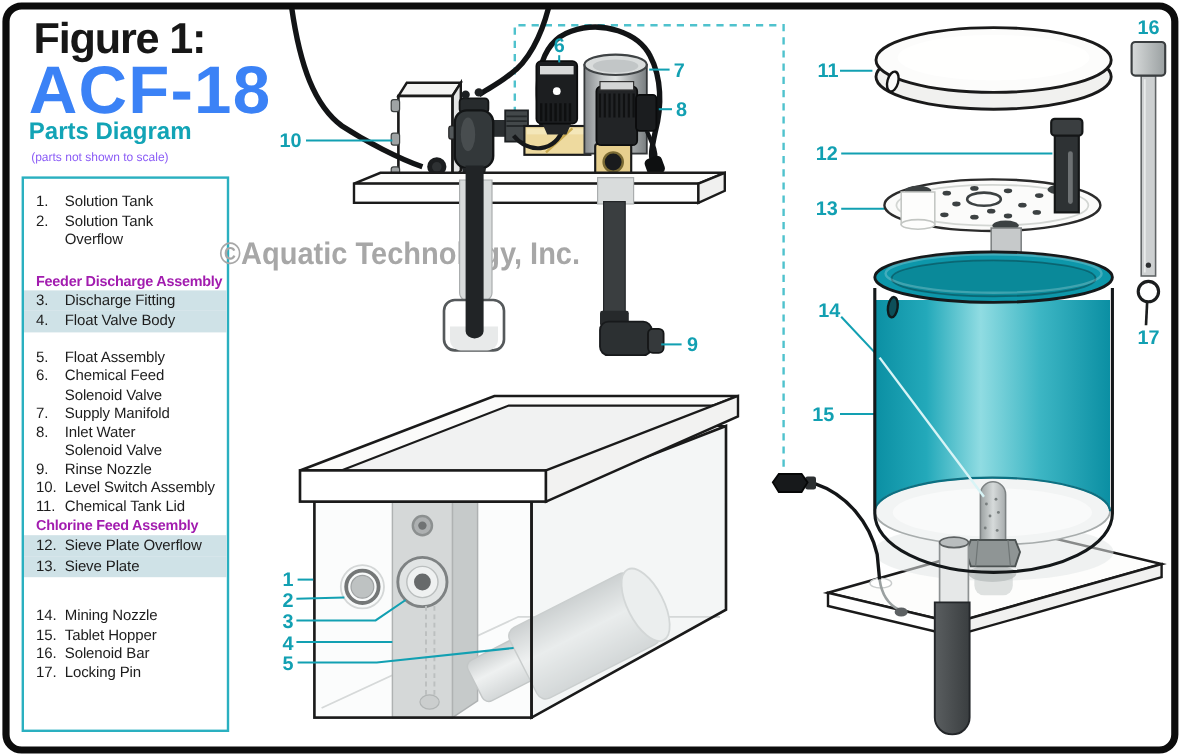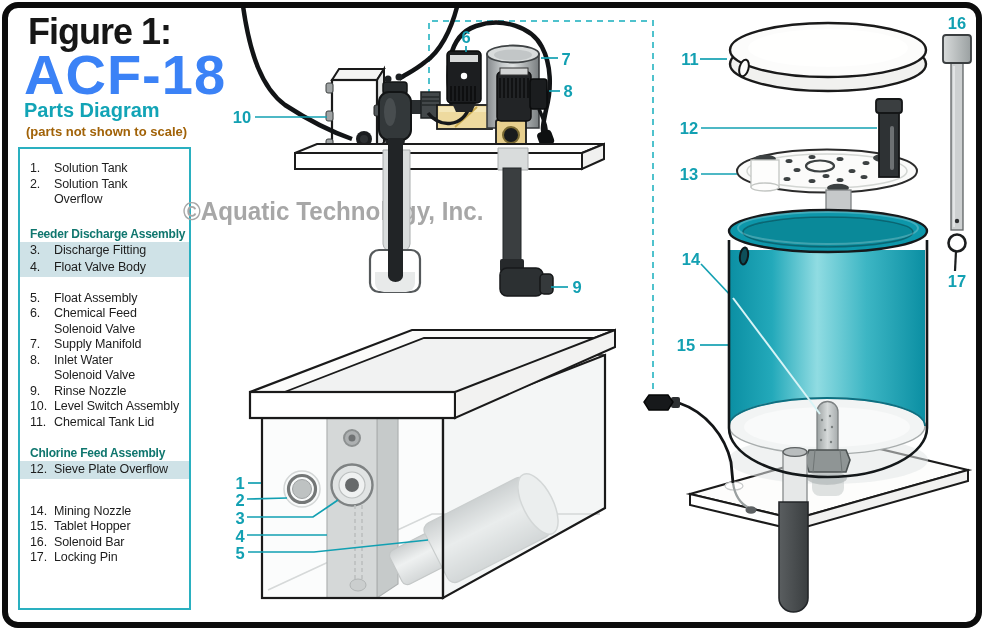--- a/index.html
+++ b/index.html
@@ -5,31 +5,31 @@
   html,body{margin:0;padding:0;background:#fff;}
   #stage{position:relative;width:984px;height:630px;background:#fff;overflow:hidden;
          font-family:"Liberation Sans",sans-serif;}
   
   #frame{position:absolute;inset:2px;border:6px solid #0c0c0c;border-radius:16px;z-index:50;pointer-events:none;}
   
   #title-block{position:absolute;left:24px;top:12px;z-index:6;}
   .t-figure{font-weight:bold;font-size:36px;line-height:40px;color:#171717;letter-spacing:-1px;padding-left:4px;}
   .t-model{font-weight:bold;font-size:56px;line-height:45px;color:#3b82f6;letter-spacing:1px;}
   .t-sub{font-weight:bold;font-size:20px;line-height:26px;color:#12a4b6;}
-  .t-note{font-size:13px;line-height:18px;color:#a16207;padding-left:2px;font-weight:bold;}
+  .t-note{font-size:10px;line-height:18px;color:#8b5cf6;padding-left:2px;}
   
   #parts-box{position:absolute;left:18px;top:147px;width:173px;height:463px;box-sizing:border-box;
              border:2.5px solid #2ab0c0;background:#fff;z-index:4;padding:6px 4px 0 10px;}
   .pl-row{display:flex;font-size:12.5px;line-height:15.5px;color:#1d1d1d;letter-spacing:-0.1px;}
   .pl-num{flex:0 0 24px;width:24px;}
   .pl-label{white-space:pre-line;}
   .pl-row.hl{background:#cfe2e7;margin-left:-10px;padding-left:10px;margin-right:-4px;padding-right:4px;
              padding-top:1px;padding-bottom:1px;}
-  .pl-header{font-weight:bold;font-size:12px;line-height:16px;color:#0f766e;white-space:nowrap;letter-spacing:-0.2px;}
-  .mt6{margin-top:6px;} .mt18{margin-top:18px;} .mt14{margin-top:14px;} .mt15{margin-top:15px;} .mt11{margin-top:25px;}
+  .pl-header{font-weight:bold;font-size:12px;line-height:16px;color:#a21caf;white-space:nowrap;letter-spacing:-0.2px;}
+  .mt6{margin-top:6px;} .mt18{margin-top:18px;} .mt14{margin-top:14px;} .mt15{} .mt11{margin-top:25px;}
   
   #watermark{position:absolute;left:183px;top:196px;z-index:5;font-weight:bold;font-size:26px;color:#a7a7a7;
              white-space:nowrap;transform:scaleX(.93);transform-origin:left center;}
   
   #diagram{position:absolute;left:0;top:0;z-index:10;}
   .callout{font-family:"Liberation Sans",sans-serif;font-weight:bold;font-size:16.5px;fill:#12a0b2;}
   .leader{stroke:#12a0b2;stroke-width:1.7;fill:none;}
 </style>
 </head>
 <body>
@@ -94,20 +94,24 @@
     </div>
     <div class="pl-row">
       <span class="pl-num">11.</span>
       <span class="pl-label">Chemical Tank Lid</span>
     </div>
 
     <div class="pl-header mt15">Chlorine Feed Assembly</div>
     <div class="pl-row hl">
       <span class="pl-num">12.</span>
       <span class="pl-label">Sieve Plate Overflow</span>
+    </div>
+    <div class="pl-row hl">
+      <span class="pl-num">13.</span>
+      <span class="pl-label">Sieve Plate</span>
     </div>
 
     <div class="pl-row mt11">
       <span class="pl-num">14.</span>
       <span class="pl-label">Mining Nozzle</span>
     </div>
     <div class="pl-row">
       <span class="pl-num">15.</span>
       <span class="pl-label">Tablet Hopper</span>
     </div>

